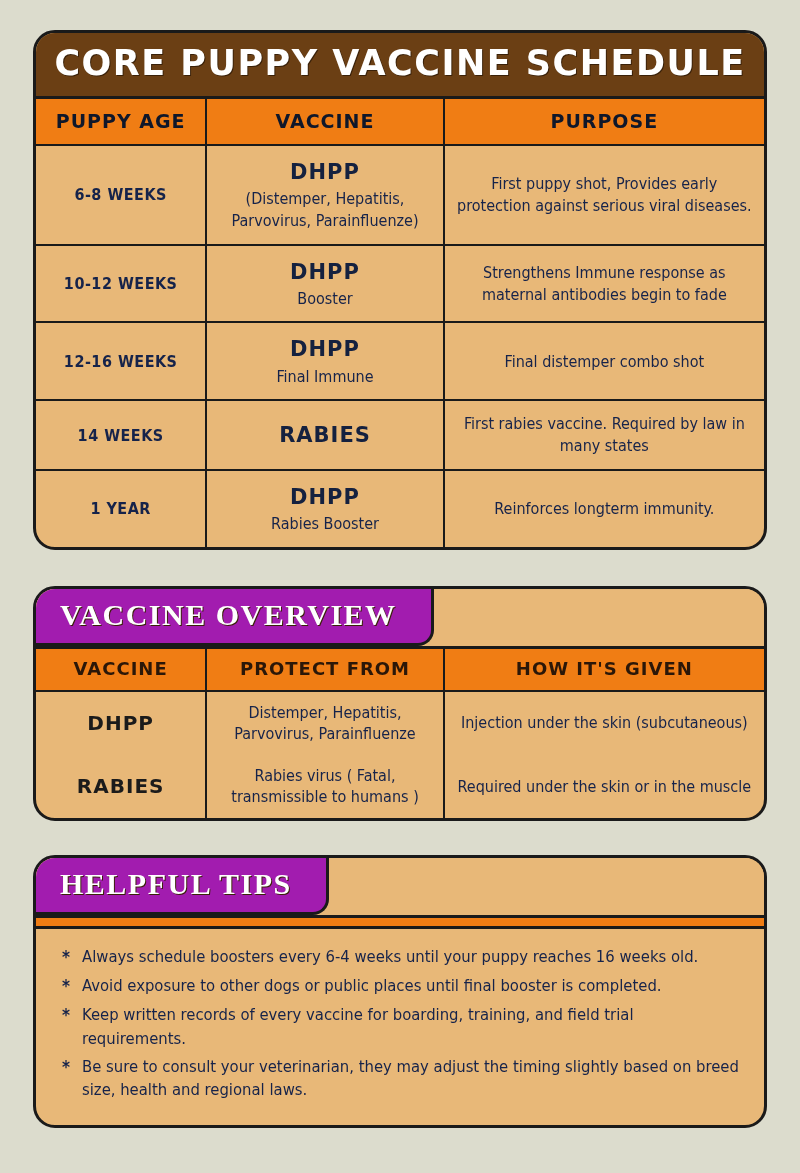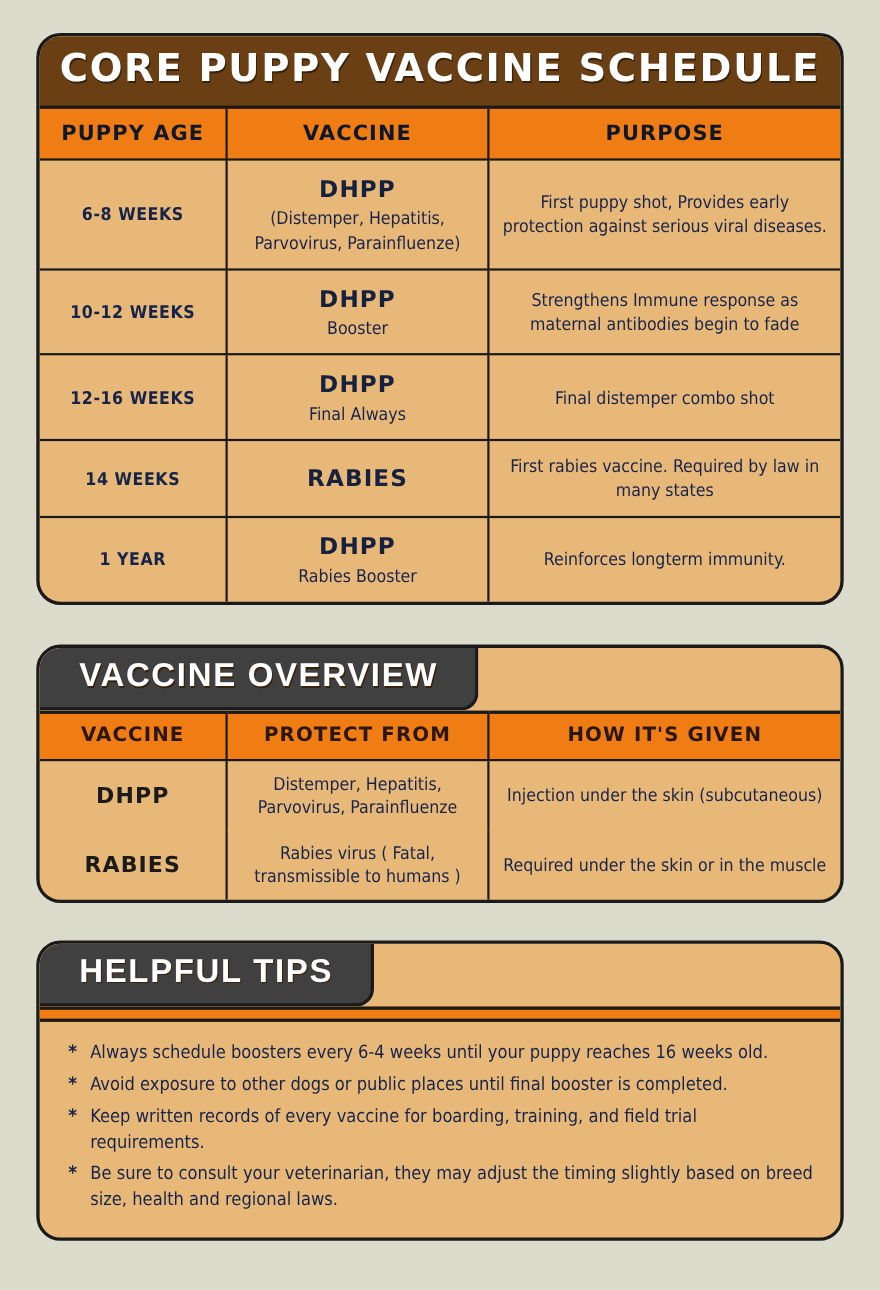--- a/index.html
+++ b/index.html
@@ -43,28 +43,28 @@
     font-size: 35px;
     line-height: 1;
     text-transform: uppercase;
     border-bottom: 3px solid #1a1a1a;
     text-shadow: 1px 1px 0 #3a2109;
   }
 
   
   .title-tab {
     display: inline-block;
-    background: #404040;
+    background: #a21caf;
     color: #fff;
-    font-family: Liberation Sans, sans-serif;
+    font-family: Liberation Serif, serif;
     font-weight: bold;
     letter-spacing: 1.5px;
     font-size: 30px;
     line-height: 1;
-    padding: 11px 34px 13px 36px;
+    padding: 11px 34px 13px 24px;
     border-right: 3px solid #1a1a1a;
     border-bottom: 3px solid #1a1a1a;
     border-bottom-right-radius: 16px;
     text-transform: uppercase;
     text-shadow: 1px 1px 0 #3a2109;
   }
   .title-tab-row {
     background: #e8b878;
     line-height: 0;
   }
@@ -248,21 +248,21 @@
           <td class="cell-vac">
             <span class="vname">DHPP</span>
             <span class="vsub">Booster</span>
           </td>
           <td class="cell-purp">Strengthens Immune response as maternal antibodies begin to fade</td>
         </tr>
         <tr>
           <td class="cell-age">12-16 WEEKS</td>
           <td class="cell-vac">
             <span class="vname">DHPP</span>
-            <span class="vsub">Final Always</span>
+            <span class="vsub">Final Immune</span>
           </td>
           <td class="cell-purp">Final distemper combo shot</td>
         </tr>
         <tr>
           <td class="cell-age">14 WEEKS</td>
           <td class="cell-vac">
             <span class="vname">RABIES</span>
           </td>
           <td class="cell-purp">First rabies vaccine.  Required by law in many states</td>
         </tr>

